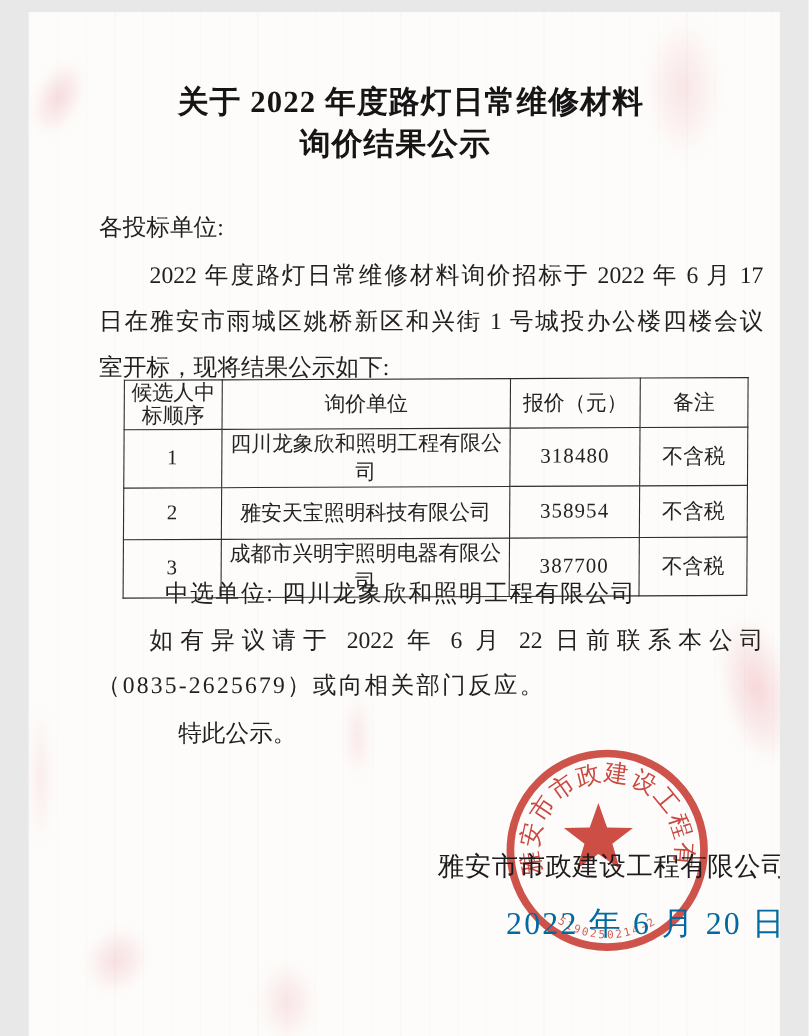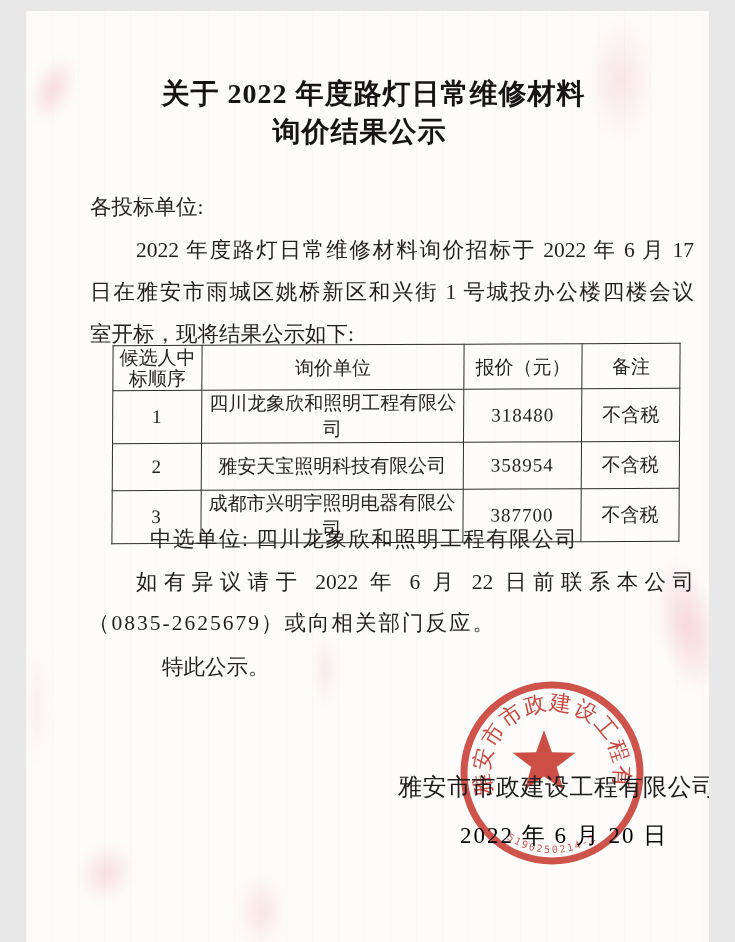--- a/index.html
+++ b/index.html
@@ -74,21 +74,21 @@
   table.bid .drow.r3 td{height:42px;}
   .price{font-family:"Liberation Serif","DejaVu Serif",serif;letter-spacing:1px;}
 
   .stamp{position:absolute;left:430px;top:666px;width:192px;height:192px;}
   .signature{
     position:absolute;left:372px;top:760px;z-index:5;
     font-size:24px;letter-spacing:0.5px;white-space:nowrap;color:#1d1b1b;
   }
   .sig-date{
     position:absolute;left:434px;top:809px;z-index:5;
-    font-size:23px;letter-spacing:2px;white-space:nowrap;color:#000000;
+    font-size:29px;letter-spacing:2px;white-space:nowrap;color:#0369a1;
   }
 </style>
 </head>
 <body>
 
 <div class="page">
 
   <div class="smudge s1"></div>
   <div class="smudge s2"></div>
   <div class="smudge s3"></div>

